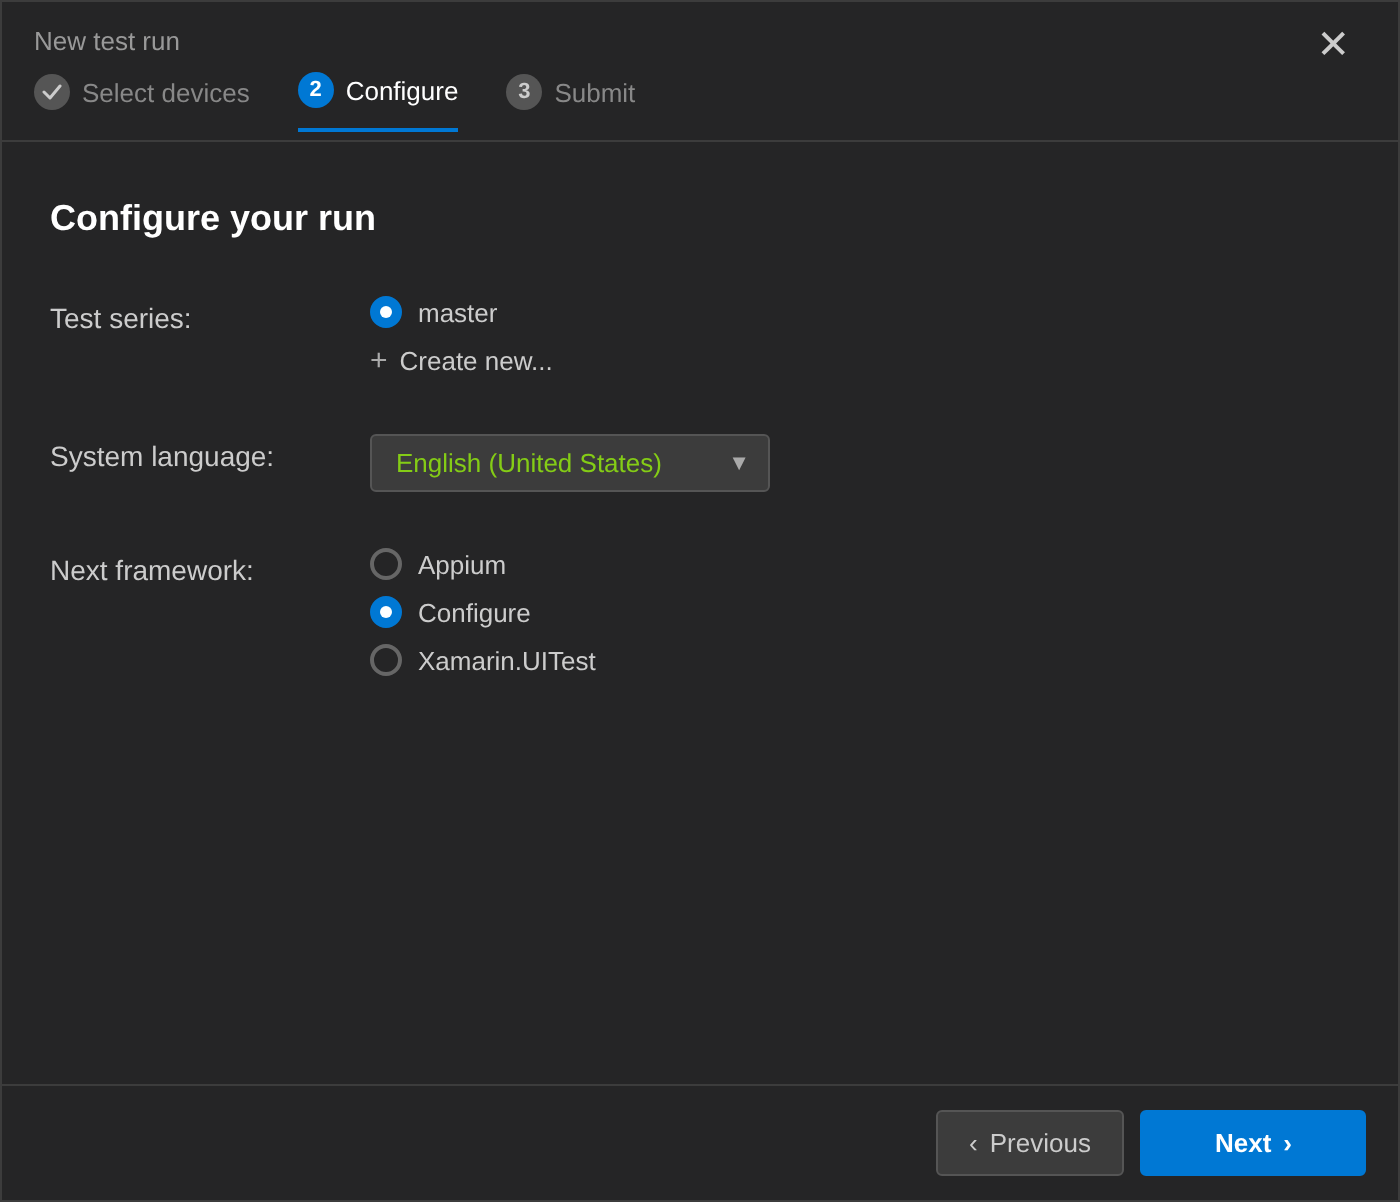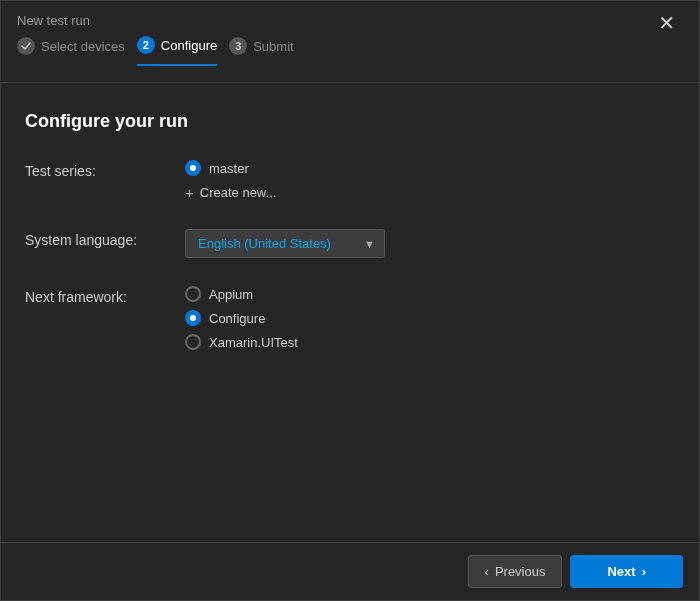--- a/index.html
+++ b/index.html
@@ -17,36 +17,36 @@
       width: 700px;
       height: 601px;
       display: flex;
       flex-direction: column;
       border: 1px solid #3c3c3c;
     }
     .modal-header {
       display: flex;
       align-items: center;
       justify-content: space-between;
-      padding: 12px 16px 16px 16px;
+      padding: 12px 16px 4px 16px;
       border-bottom: 1px solid #3c3c3c;
     }
     .modal-title-row {
       display: flex;
       flex-direction: column;
     }
     .modal-title {
       font-size: 13px;
       color: #999;
       margin-bottom: 8px;
     }
     .steps-row {
       display: flex;
       align-items: center;
-      gap: 12px;
+      gap: 24px;
       padding-bottom: 0;
     }
     .step {
       display: flex;
       align-items: center;
       gap: 6px;
       padding-bottom: 10px;
       cursor: pointer;
       position: relative;
       color: #888;
@@ -163,21 +163,21 @@
       color: #aaa;
       font-size: 15px;
     }
     .dropdown-wrapper {
       position: relative;
       width: 200px;
     }
     .dropdown-wrapper select {
       background: #3c3c3c;
       border: 1px solid #555;
-      color: #0ea5e9;
+      color: #84cc16;
       padding: 6px 32px 6px 12px;
       border-radius: 3px;
       font-size: 13px;
       cursor: pointer;
       appearance: none;
       width: 100%;
       outline: none;
     }
     .dropdown-wrapper .chevron {
       position: absolute;

